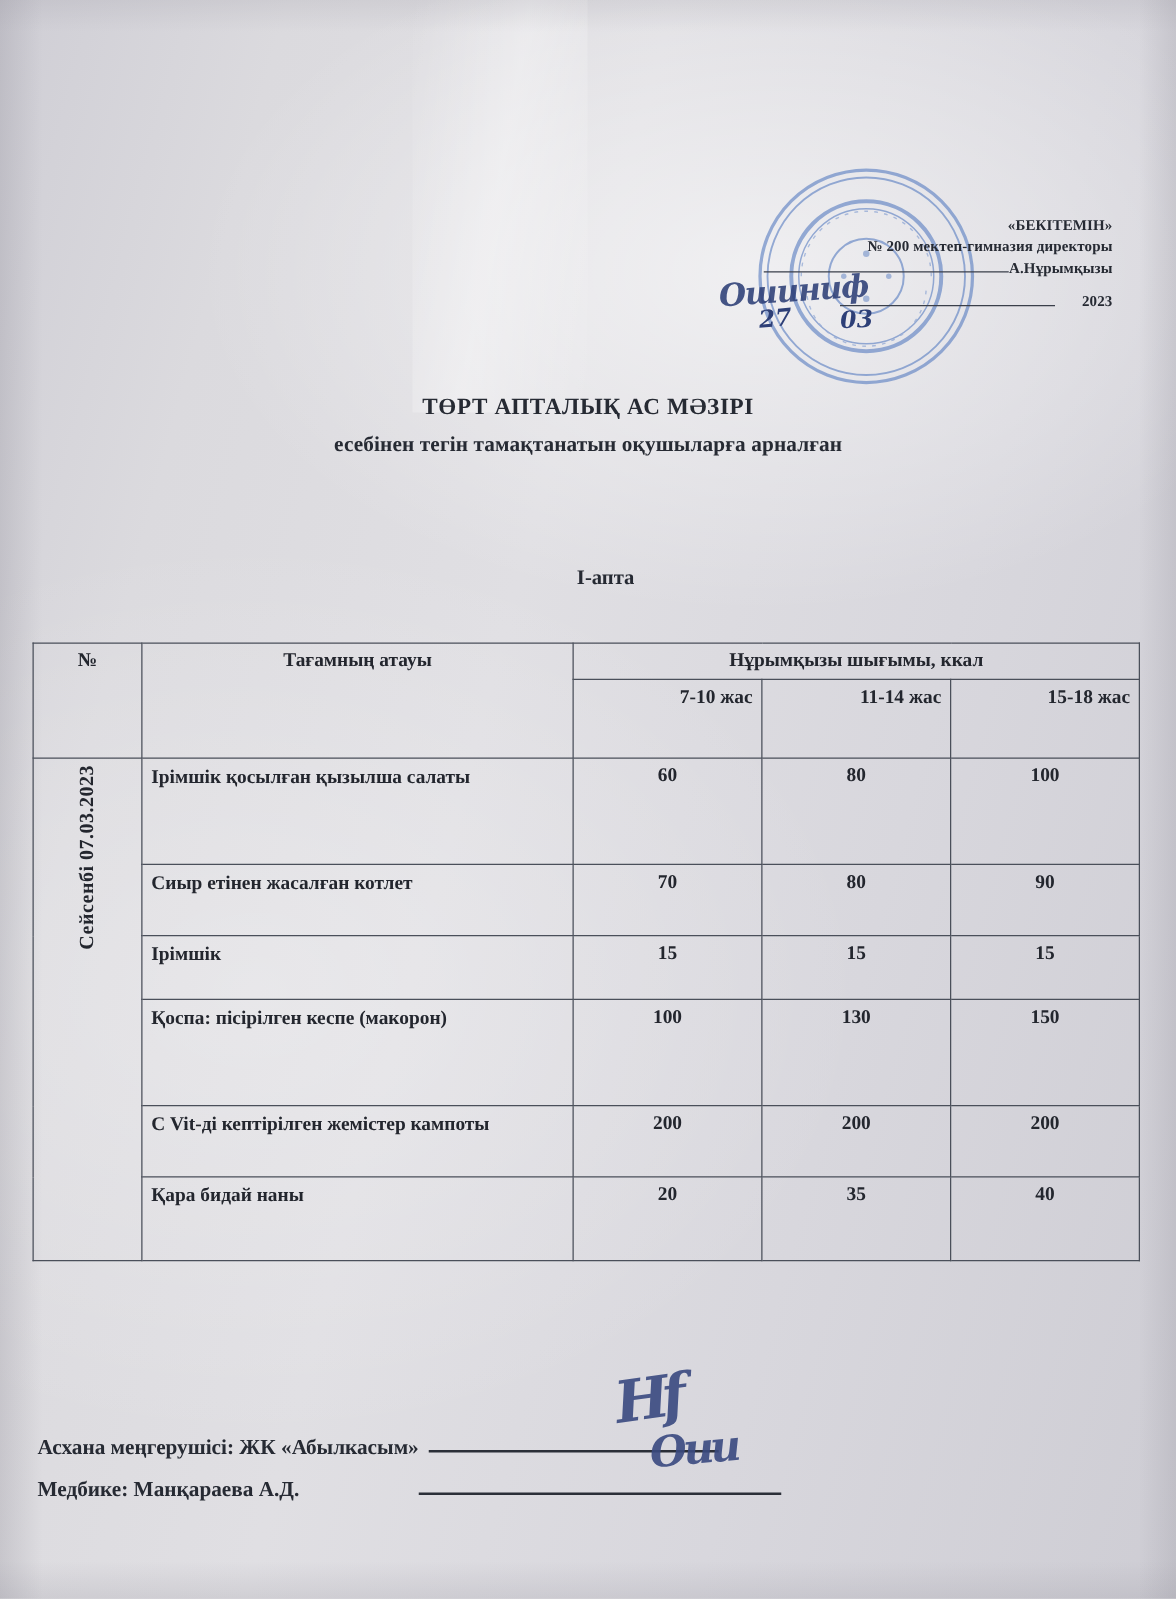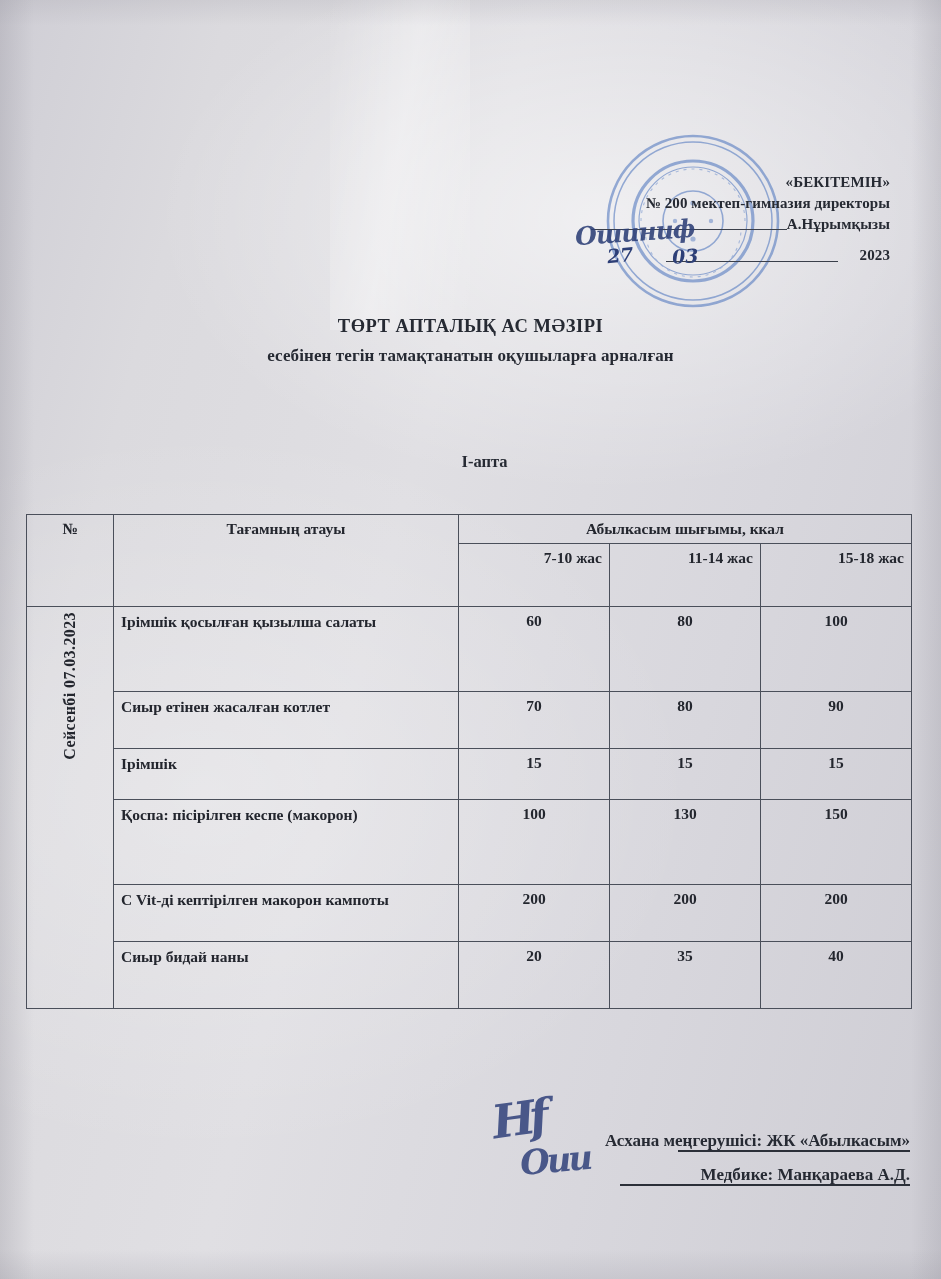--- a/index.html
+++ b/index.html
@@ -43,21 +43,21 @@
   }
 
   .layer { position: absolute; z-index: 3; }
 
   
   #approval {
     top: 172px;
     left: 520px;
     width: 370px;
     text-align: right;
-    font-size: 15px;
+    font-size: 12px;
     line-height: 1.38;
     font-weight: 700;
     letter-spacing: 0.1px;
   }
   #approval .ln { display: block; white-space: nowrap; }
 
   .sigline-row {
     display: flex;
     align-items: flex-end;
     justify-content: flex-end;
@@ -201,21 +201,20 @@
     left: 30px;
     width: 880px;
     font-size: 17px;
     font-weight: 700;
     line-height: 1.0;
   }
   .f-row {
     display: flex;
     align-items: flex-end;
     height: 34px;
-    flex-direction: column;
   }
   .f-label { white-space: nowrap; }
   .f-rule {
     border-bottom: 2px solid #2b2f38;
     height: 1px;
     margin-bottom: 4px;
   }
   #f-rule-1 { width: 232px; margin-left: 8px; }
   #f-rule-2 { width: 290px; margin-left: 96px; }
 
@@ -289,21 +288,21 @@
 </div>
 
 <div id="weeklabel" class="layer">I-апта</div>
 
 <div id="table-wrap" class="layer">
   <table id="menu">
     <thead>
       <tr>
         <th class="h-num" rowspan="2">№</th>
         <th class="h-name" rowspan="2">Тағамның атауы</th>
-        <th class="h-out" colspan="3">Абылкасым шығымы, ккал</th>
+        <th class="h-out" colspan="3">Нұрымқызы шығымы, ккал</th>
       </tr>
       <tr>
         <th class="h-age">7-10 жас</th>
         <th class="h-age">11-14 жас</th>
         <th class="h-age">15-18 жас</th>
       </tr>
     </thead>
     <tbody>
       <tr class="r-tall">
         <td class="c-date" rowspan="6">
@@ -326,27 +325,27 @@
         <td class="c-val">15</td>
         <td class="c-val">15</td>
       </tr>
       <tr class="r-tall">
         <td class="c-name">Қоспа: пісірілген кеспе (макорон)</td>
         <td class="c-val">100</td>
         <td class="c-val">130</td>
         <td class="c-val">150</td>
       </tr>
       <tr class="r-mid">
-        <td class="c-name">С Vit-ді кептірілген макорон кампоты</td>
+        <td class="c-name">С Vit-ді кептірілген жемістер кампоты</td>
         <td class="c-val">200</td>
         <td class="c-val">200</td>
         <td class="c-val">200</td>
       </tr>
       <tr class="r-last">
-        <td class="c-name">Сиыр бидай наны</td>
+        <td class="c-name">Қара бидай наны</td>
         <td class="c-val">20</td>
         <td class="c-val">35</td>
         <td class="c-val">40</td>
       </tr>
     </tbody>
   </table>
 </div>
 
 <div id="footer" class="layer">
   <div class="f-row">

